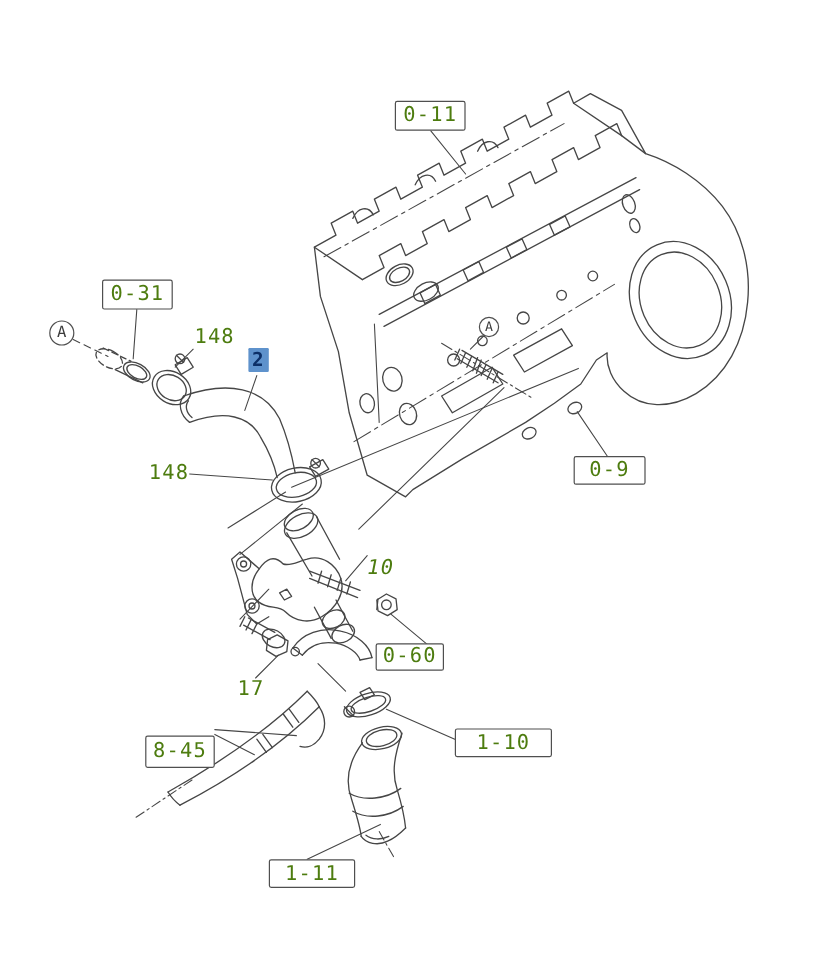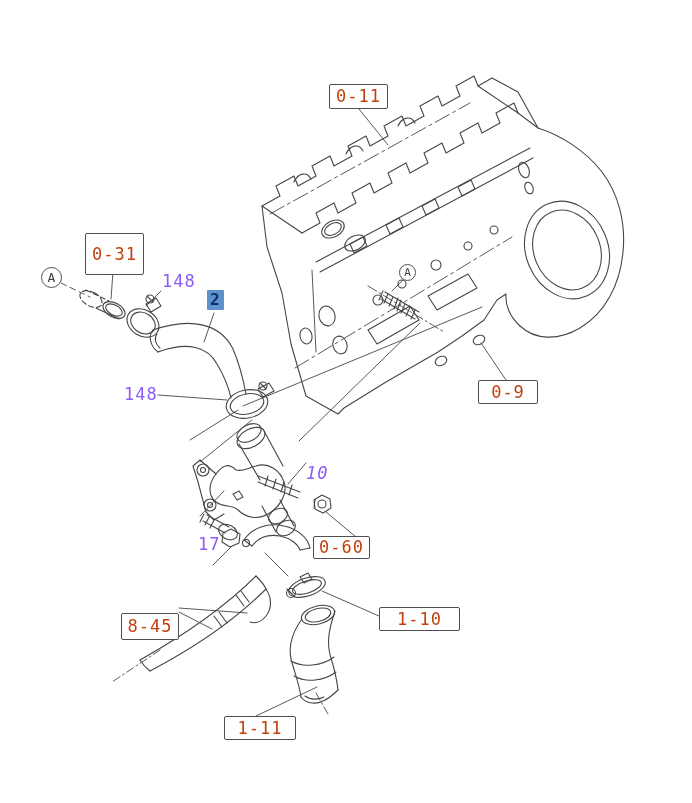--- a/index.html
+++ b/index.html
@@ -6,25 +6,25 @@
   #stage{
     position:relative;width:692px;height:803px;background:#ffffff;
     font-family:"DejaVu Sans Mono","Liberation Mono",monospace;
     overflow:hidden;
   }
   svg{position:absolute;left:0;top:0;}
   .refbox{
     position:absolute;box-sizing:border-box;
     border:1.5px solid #4f4f4f;background:#ffffff;border-radius:2px;
     display:flex;align-items:center;justify-content:center;
-    font-size:17px;letter-spacing:1px;color:#c2410c;line-height:1;
+    font-size:17px;letter-spacing:1px;color:#4d7c0f;line-height:1;
     cursor:pointer;
   }
   .callout{
-    position:absolute;font-size:17px;color:#8b5cf6;letter-spacing:1px;
+    position:absolute;font-size:17px;color:#4d7c0f;letter-spacing:1px;
     line-height:1;cursor:pointer;
   }
   .callout.hl{
     background:#5e92cc;color:#0c2f66;font-weight:bold;
     padding:2px 3px;font-size:16px;border-radius:1px;
   }
   .marker{
     position:absolute;box-sizing:border-box;border:1.4px solid #4f4f4f;
     border-radius:50%;background:#fff;display:flex;align-items:center;
     justify-content:center;color:#3d3d3d;
@@ -248,39 +248,39 @@
       <path d="M420,323 L299,441"></path>
       <path d="M238,410 L190,440"></path>
       <path d="M252,420 L200,462"></path>
       <path d="M200,516 L224,491"></path>
       <path d="M265,553 L288,576"></path>
     </g>
   </svg>
 
   <div class="refbox" style="left:329px;top:84px;width:59px;height:25px;">0-11</div>
 
-  <div class="refbox" style="left:85px;top:233px;width:59px;height:42px;text-align:center;">0-31</div>
+  <div class="refbox" style="left:85px;top:233px;width:59px;height:25px;text-align:center;">0-31</div>
 
   <div class="refbox" style="left:478px;top:380px;width:60px;height:24px;">0-9</div>
 
   <div class="refbox" style="left:313px;top:536px;width:57px;height:23px;">0-60</div>
 
   <div class="refbox" style="left:121px;top:613px;width:58px;height:27px;">8-45</div>
 
   <div class="refbox" style="left:379px;top:607px;width:81px;height:24px;">1-10</div>
 
   <div class="refbox" style="left:224px;top:716px;width:72px;height:24px;">1-11</div>
 
   <div class="callout" style="left:162px;top:273px;">148</div>
 
   <div class="callout hl" style="left:207px;top:290px;">2</div>
 
   <div class="callout" style="left:124px;top:386px;">148</div>
 
   <div class="callout" style="left:306px;top:465px;font-style:italic;">10</div>
 
-  <div class="callout" style="left:198px;top:536px;">17</div>
+  <div class="callout" style="left:198px;top:566px;">17</div>
 
   <div class="marker big" style="left:41px;top:267px;">A</div>
 
   <div class="marker small" style="left:399px;top:264px;">A</div>
 
 </div>
 
 </body></html>

